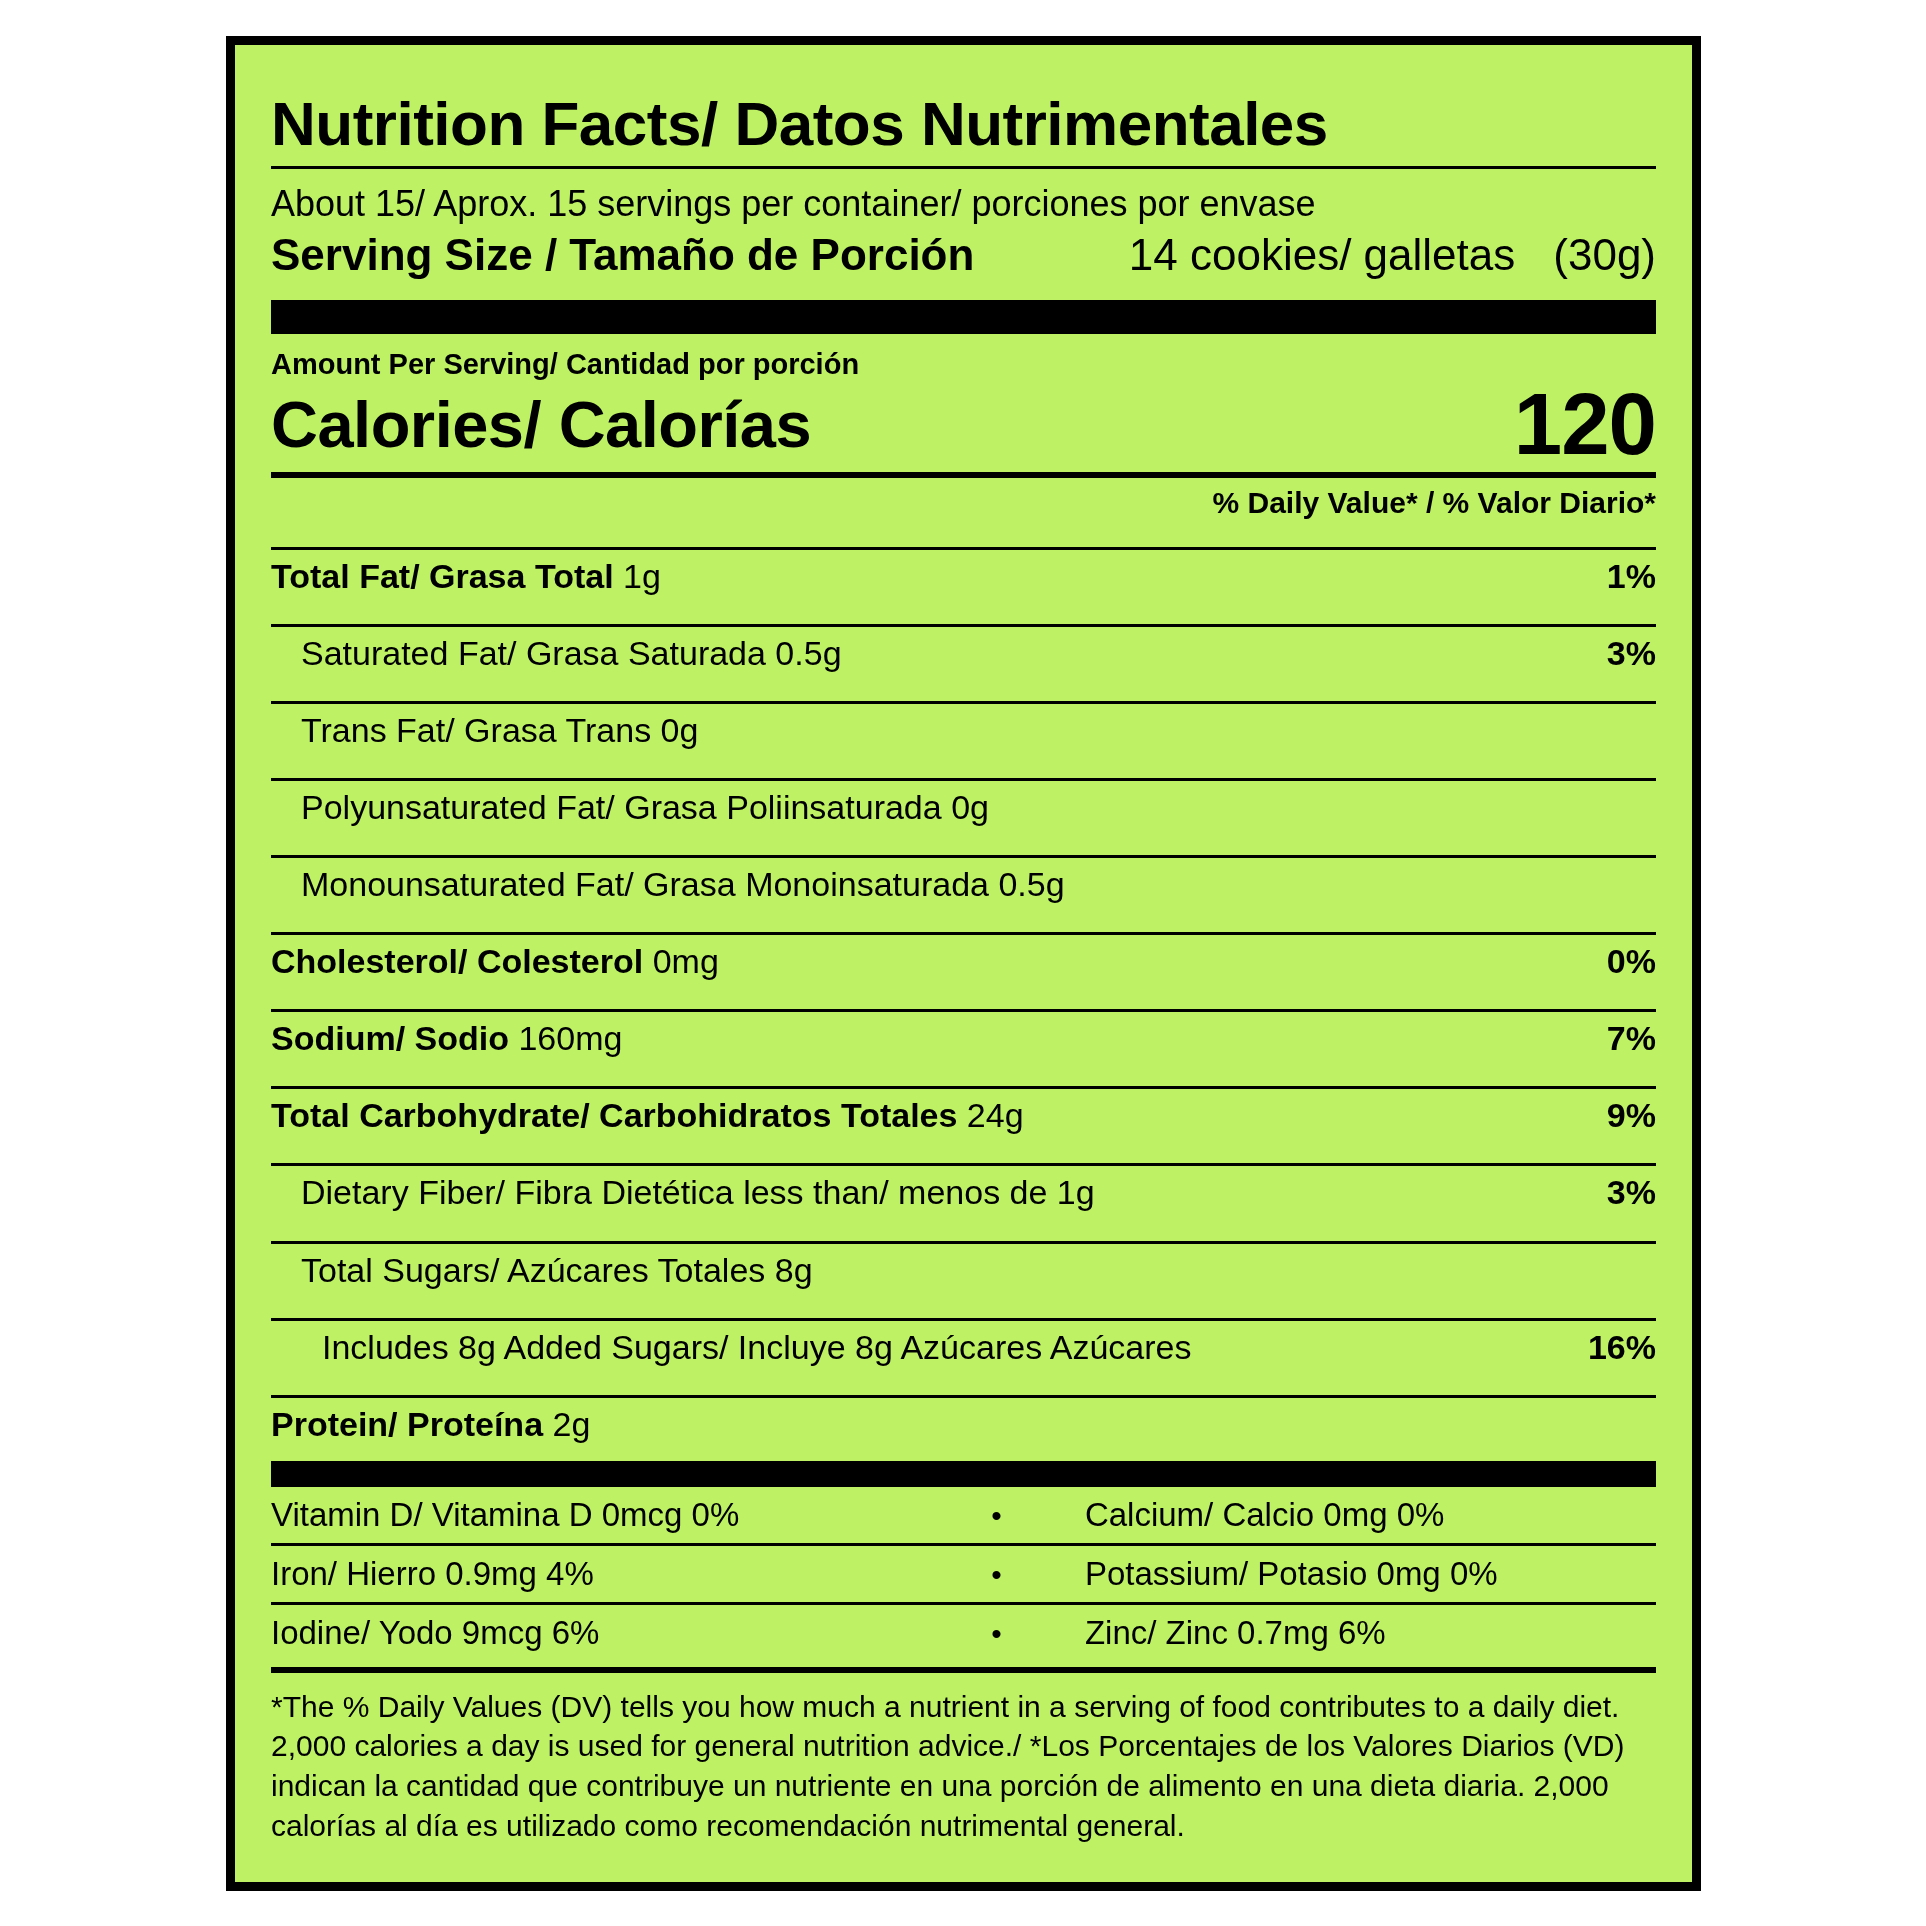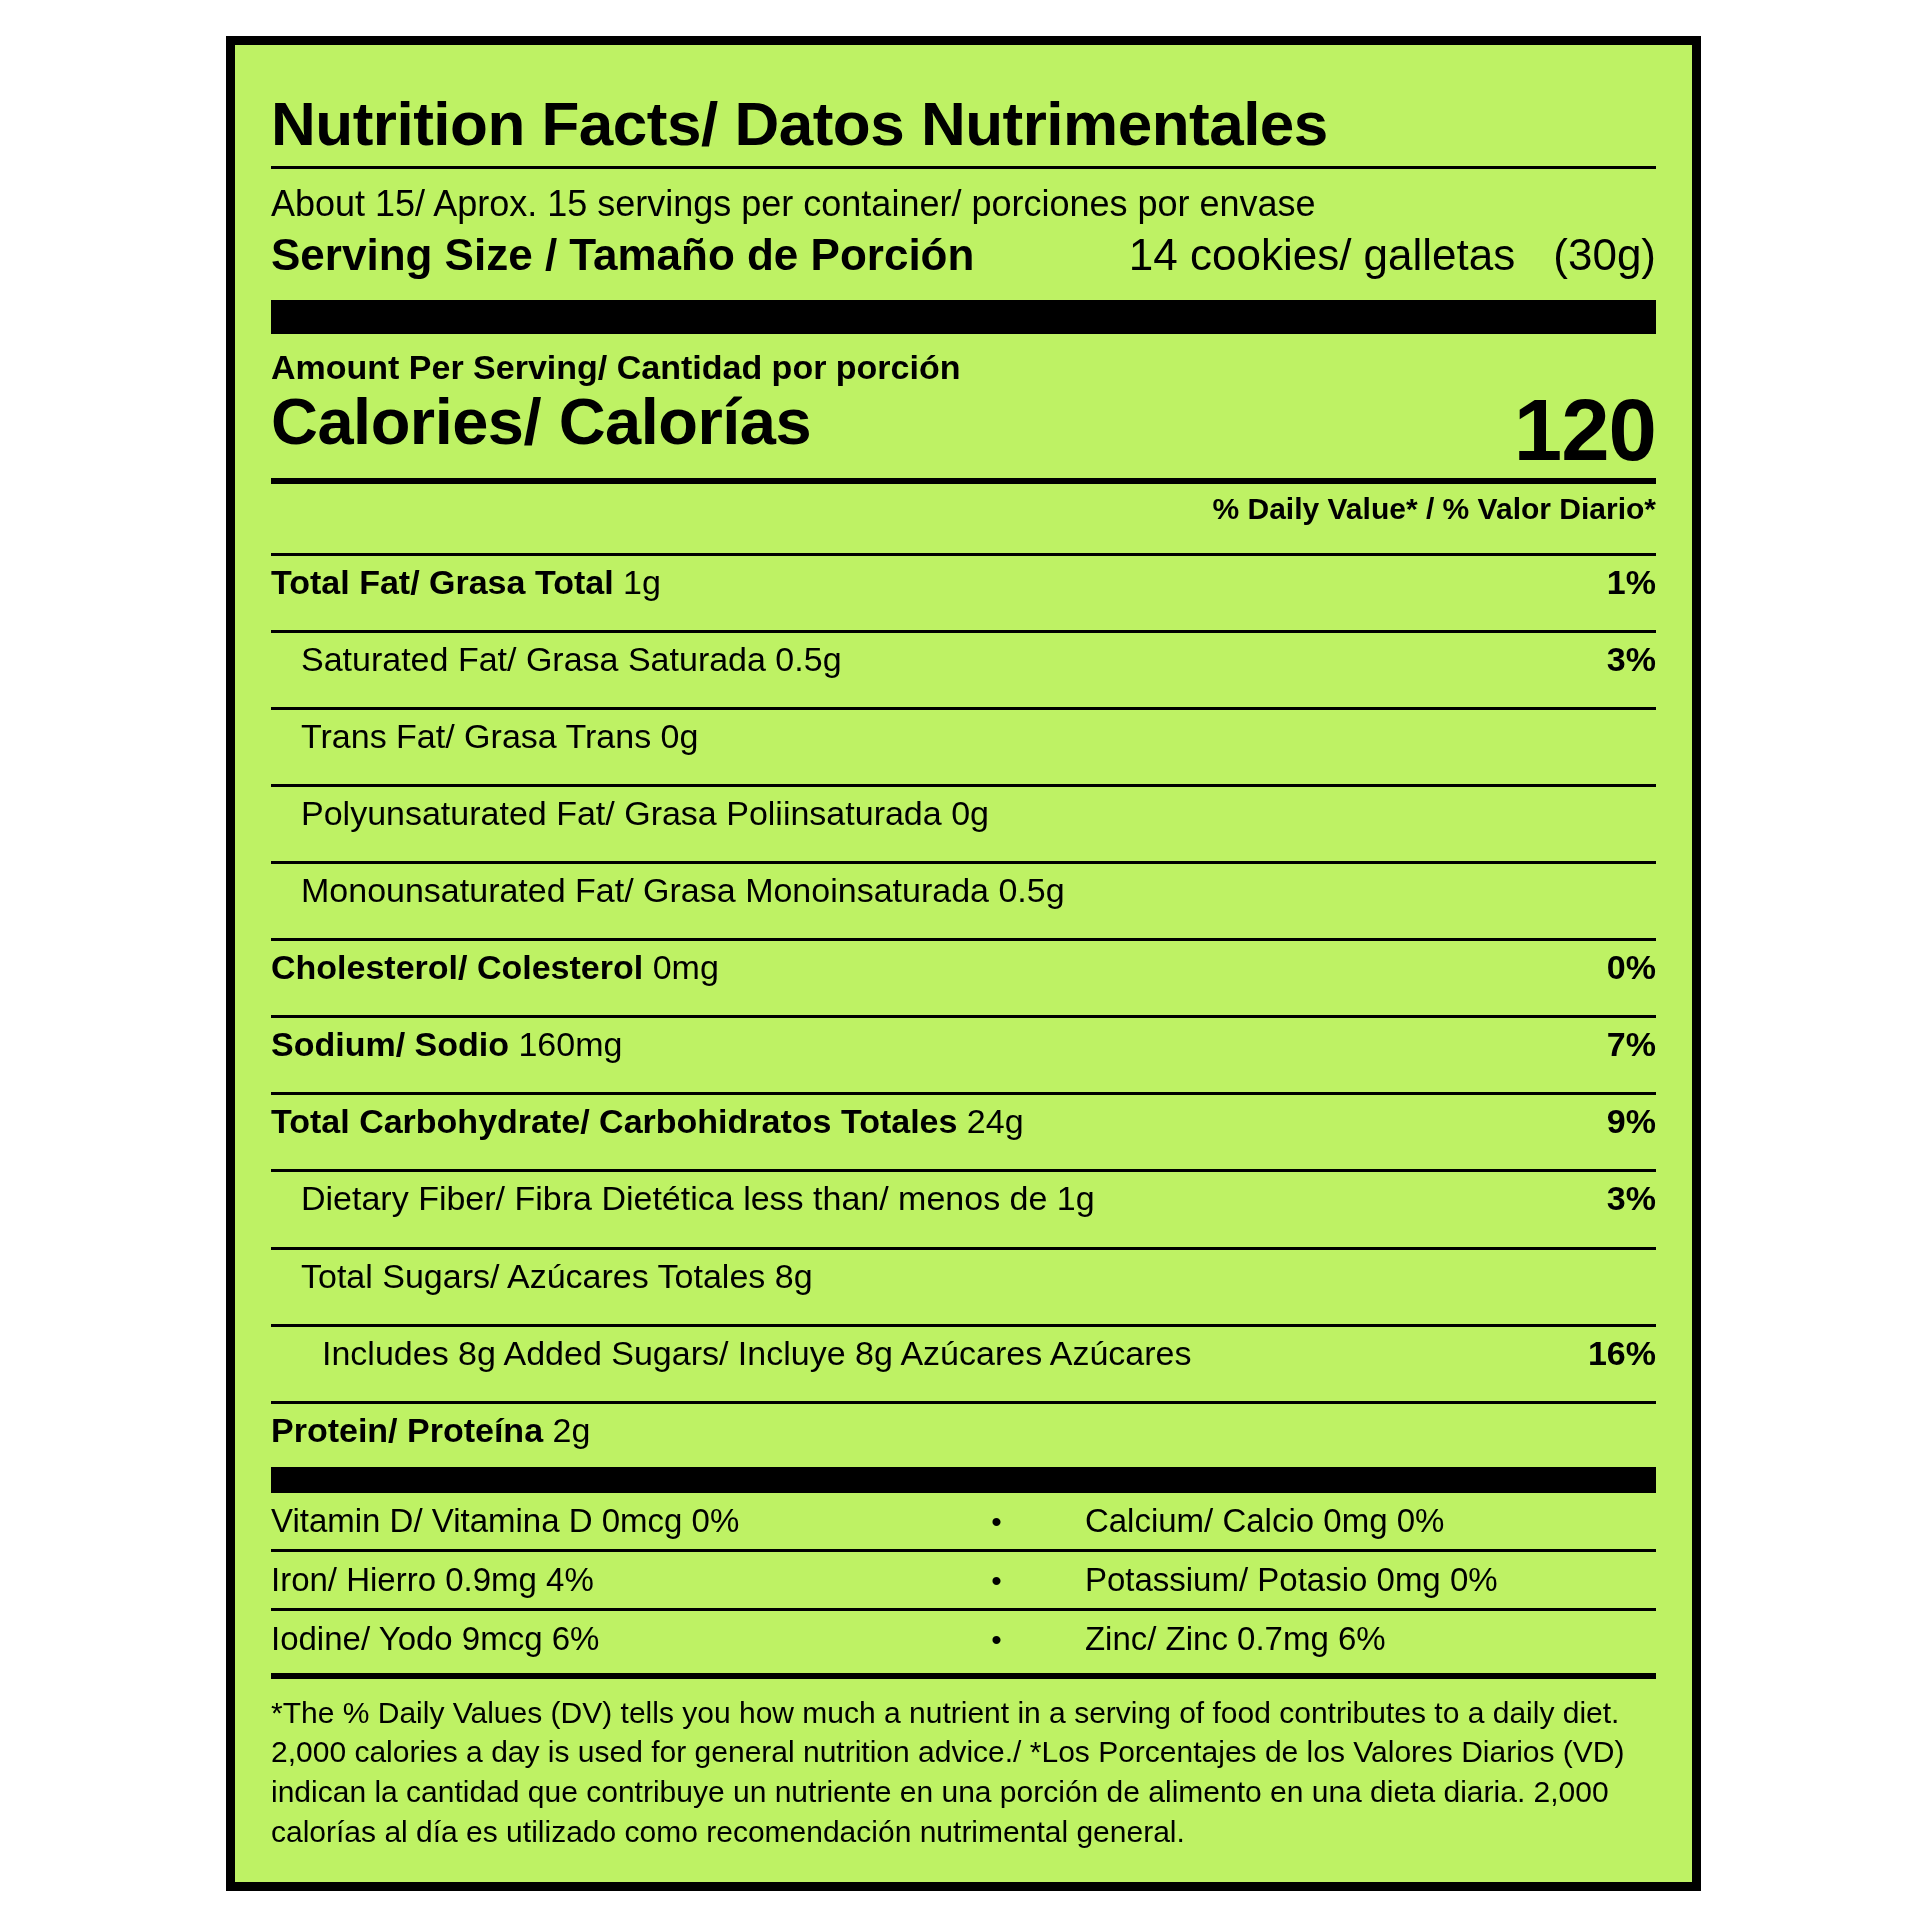--- a/index.html
+++ b/index.html
@@ -66,28 +66,28 @@
   .serving-size-row .ss-left { white-space: nowrap; }
   .serving-size-row .ss-right {
     font-weight: normal;
     display: flex;
     gap: 38px;
     white-space: nowrap;
   }
 
   
   .amount-per {
-    font-size: 34px;
+    font-size: 29px;
     font-weight: bold;
     padding: 14px 0 0 0;
   }
   .cal-row {
     display: flex;
     justify-content: space-between;
-    align-items: flex-start;
+    align-items: center;
     padding: 2px 0 6px 0;
   }
   .cal-label {
     font-size: 65px;
     font-weight: bold;
     line-height: 1.0;
     letter-spacing: -0.5px;
   }
   .cal-value {
     font-size: 87px;

